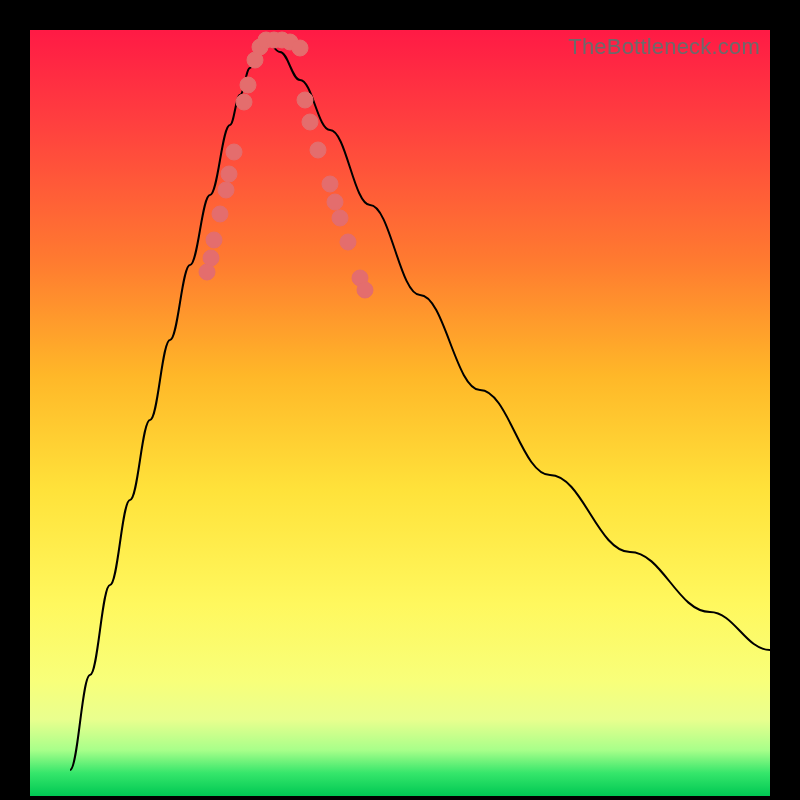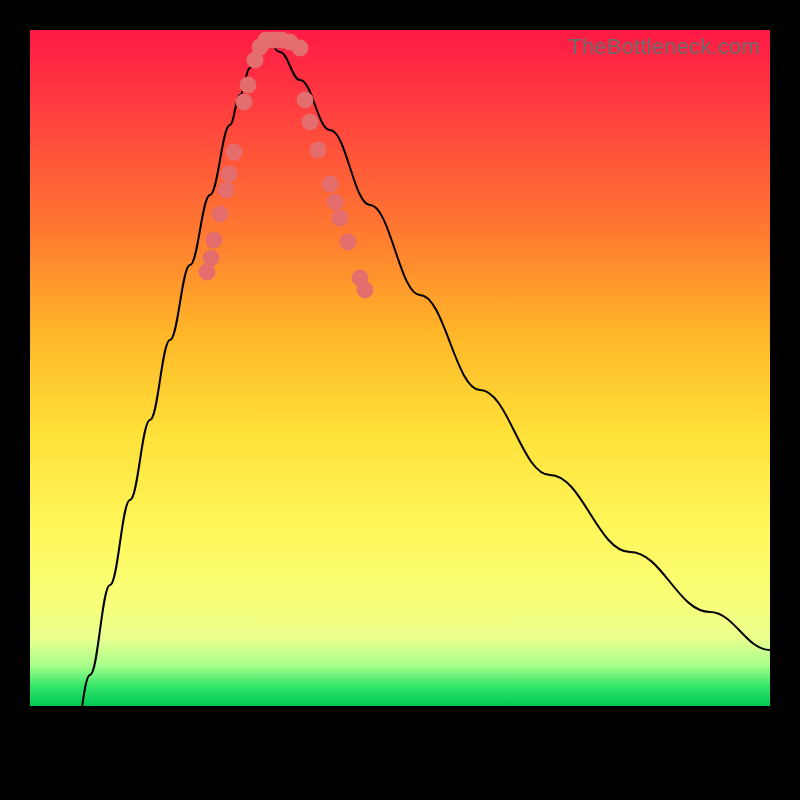--- a/index.html
+++ b/index.html
@@ -9,21 +9,21 @@
     height: 800px;
     background: #000;
     overflow: hidden;
     font-family: Arial, Helvetica, sans-serif;
   }
   .frame {
     position: absolute;
     left: 30px;
     top: 30px;
     width: 740px;
-    height: 676px;
+    height: 766px;
     background: linear-gradient(to bottom,
       #ff1a45 0%,
       #ff3f3f 12%,
       #ff7a30 30%,
       #ffb728 45%,
       #ffe23a 60%,
       #fff85e 75%,
       #f8ff7a 85%,
       #e9ff8e 90%,
       #a8ff8a 94%,

